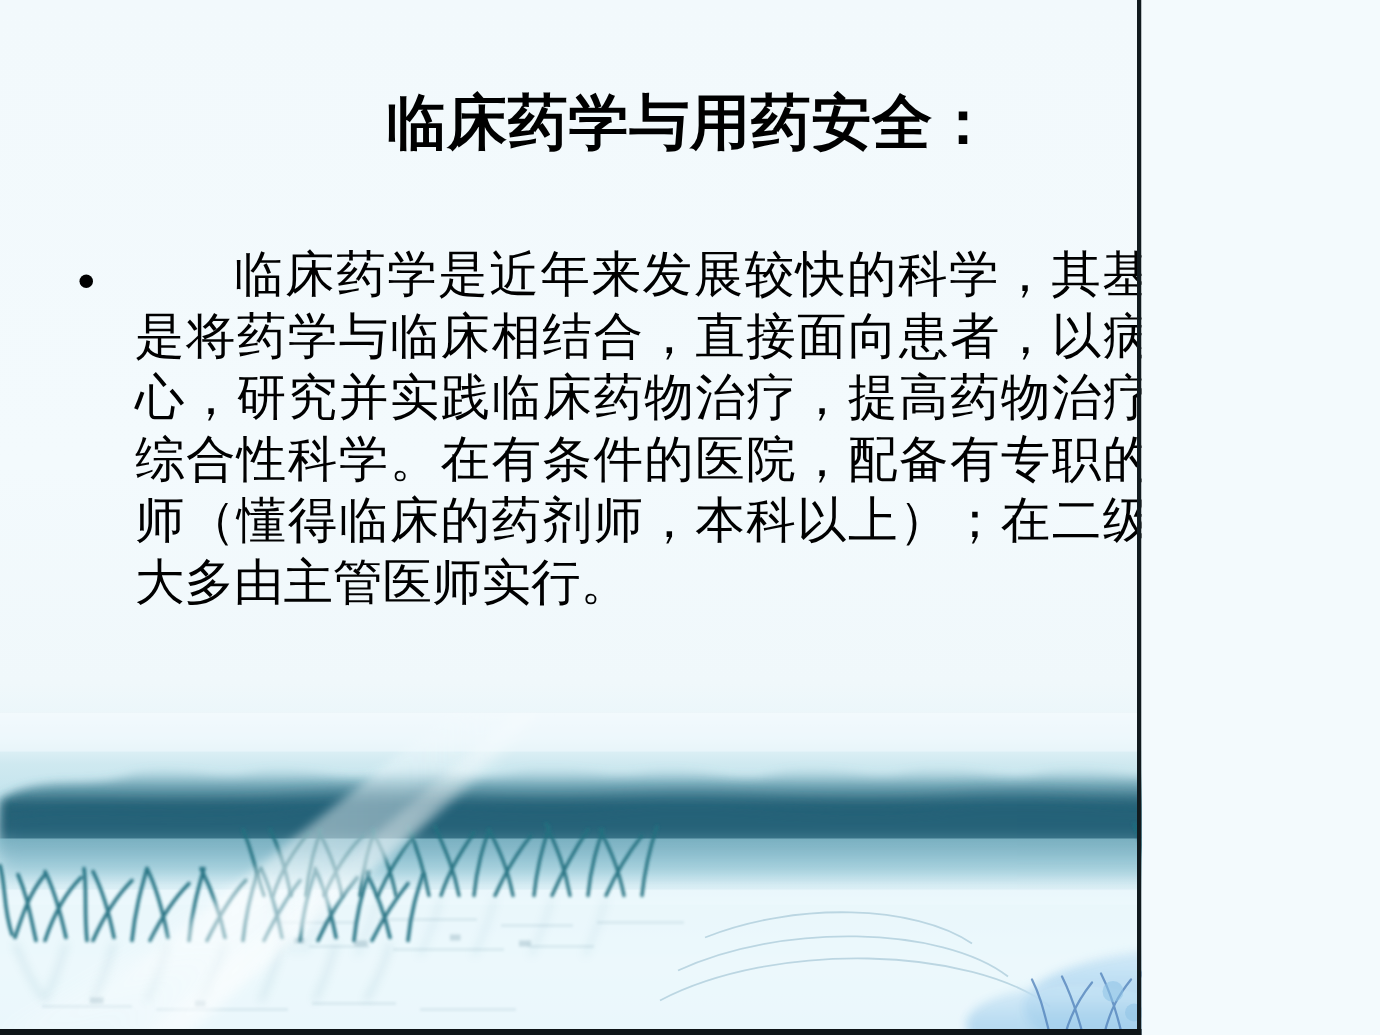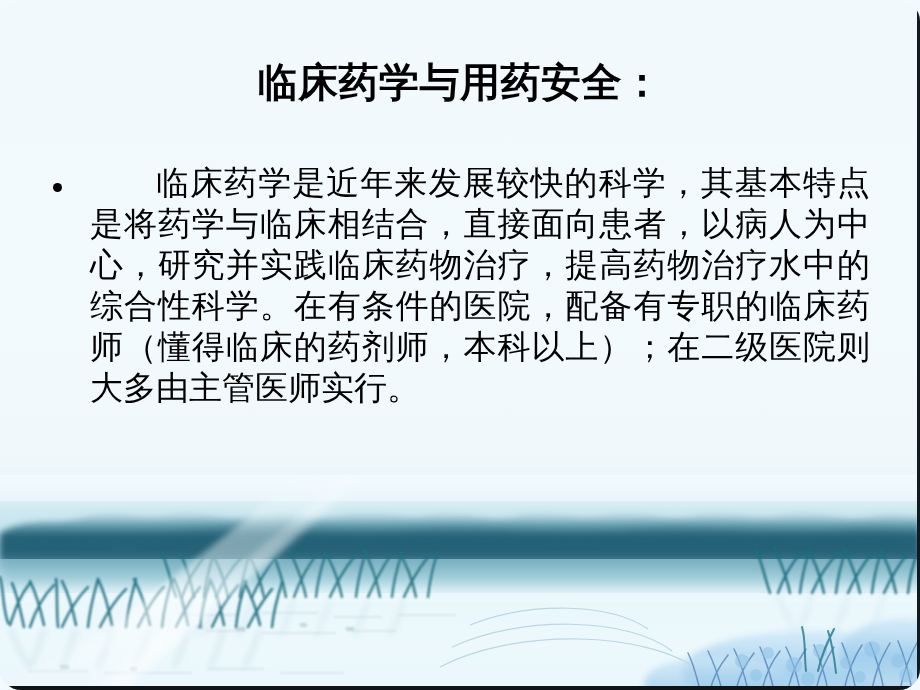--- a/index.html
+++ b/index.html
@@ -2,24 +2,23 @@
 <html><head>
 <meta charset="utf-8">
 <style>
   html,body{margin:0;padding:0;}
   body{
     width:920px;height:690px;overflow:hidden;
     font-family:"Liberation Sans","DejaVu Sans",sans-serif;
     background:#f3fafd;
   }
   #slide{
-    position:relative;width:920px;height:690px;overflow:hidden;
+    position:relative;width:761px;height:690px;overflow:hidden;
     background:linear-gradient(180deg,#f2f9fc 0%,#f3fafd 45%,#f0f8fb 66%,#eaf6fa 70%);
     box-sizing:border-box;
-    border-radius:21px;
   }
   
   #edge-right{position:absolute;top:0;right:0;width:3px;height:690px;background:#111a1e;z-index:40;}
   #edge-bottom{position:absolute;left:0;bottom:0;width:920px;height:4px;background:#0e1417;z-index:40;}
 
   
   #title{
     position:absolute;left:0;top:58px;width:920px;
     text-align:center;
     color:#000;

